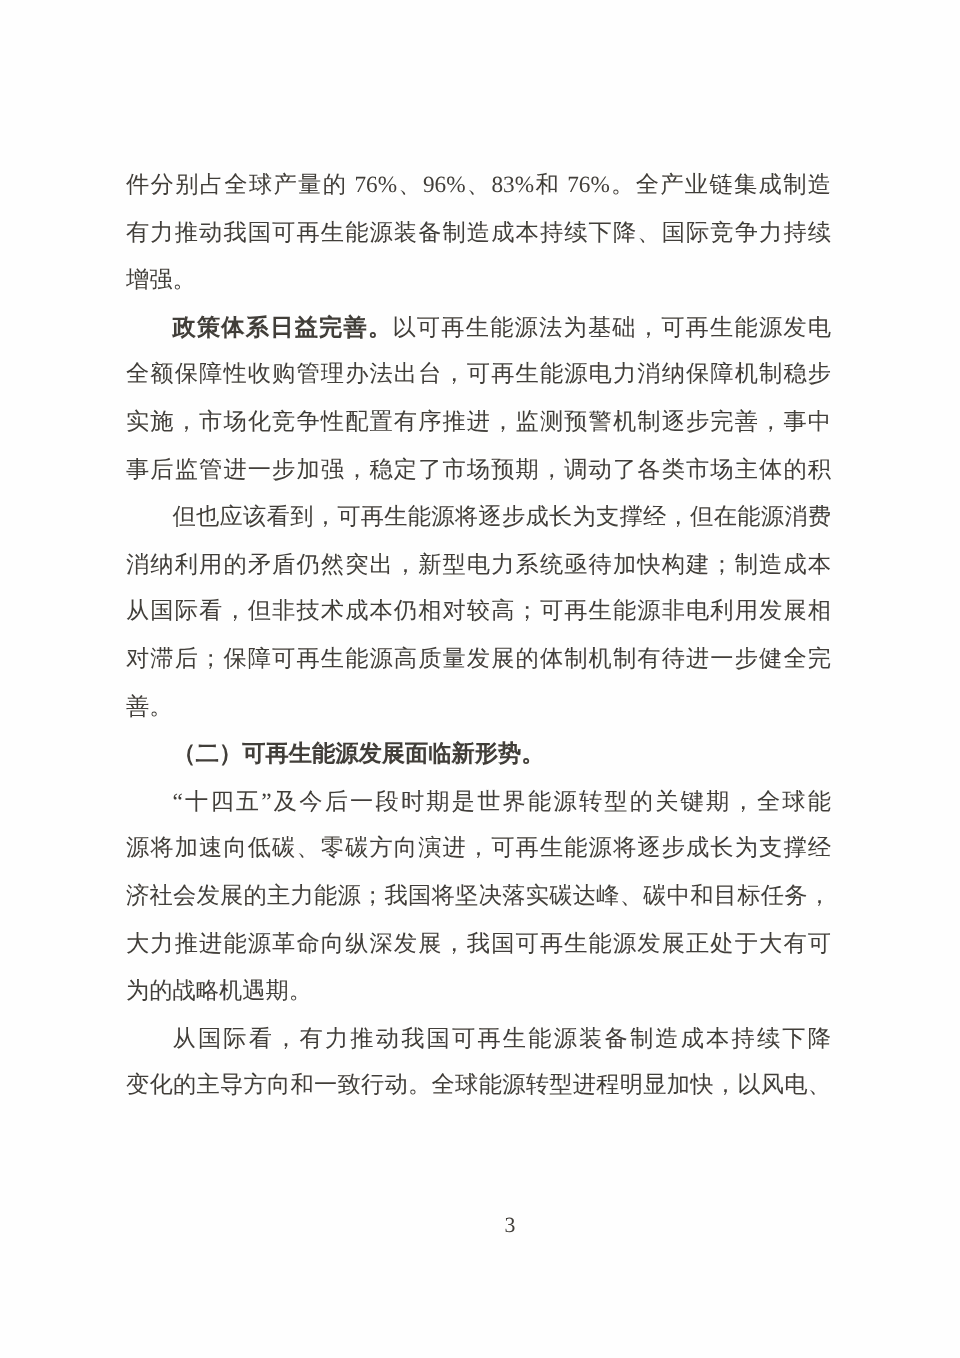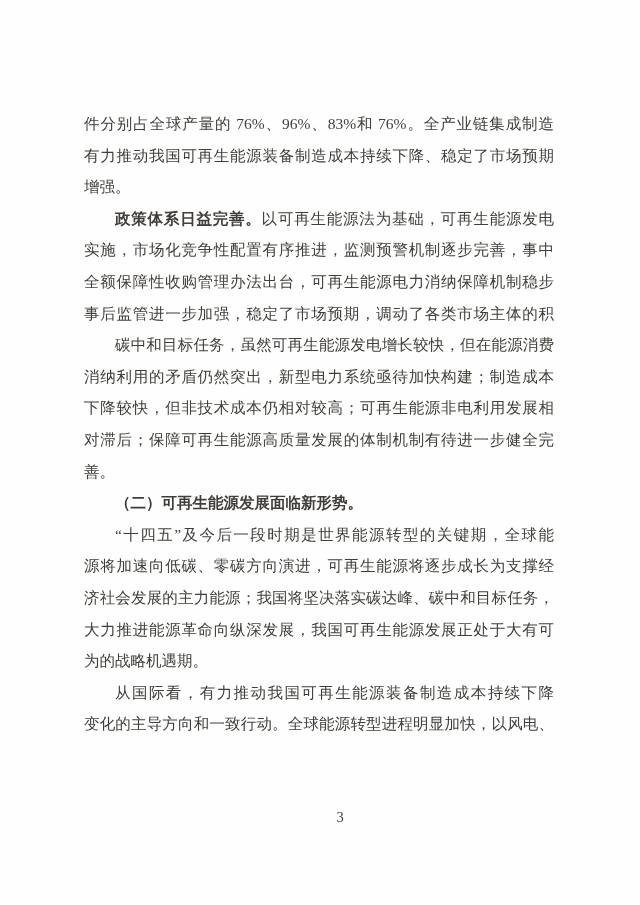--- a/index.html
+++ b/index.html
@@ -55,29 +55,29 @@
     line-height: 22px;
     color: var(--text-color);
   }
 </style>
 </head>
 <body>
 
 <div class="page">
   <div class="text-block">
       <div class="line">件分别占全球产量的 76%、96%、83%和 76%。全产业链集成制造</div>
-      <div class="line">有力推动我国可再生能源装备制造成本持续下降、稳定了市场预期</div>
+      <div class="line">有力推动我国可再生能源装备制造成本持续下降、国际竞争力持续</div>
       <div class="line last">增强。</div>
       <div class="line indent"><span class="bold">政策体系日益完善。</span><span>以可再生能源法为基础，可再生能源发电</span></div>
+      <div class="line">全额保障性收购管理办法出台，可再生能源电力消纳保障机制稳步</div>
       <div class="line">实施，市场化竞争性配置有序推进，监测预警机制逐步完善，事中</div>
-      <div class="line">全额保障性收购管理办法出台，可再生能源电力消纳保障机制稳步</div>
       <div class="line">事后监管进一步加强，稳定了市场预期，调动了各类市场主体的积</div>
-      <div class="line indent">碳中和目标任务，虽然可再生能源发电增长较快，但在能源消费</div>
+      <div class="line indent">但也应该看到，可再生能源将逐步成长为支撑经，但在能源消费</div>
       <div class="line">消纳利用的矛盾仍然突出，新型电力系统亟待加快构建；制造成本</div>
-      <div class="line">下降较快，但非技术成本仍相对较高；可再生能源非电利用发展相</div>
+      <div class="line">从国际看，但非技术成本仍相对较高；可再生能源非电利用发展相</div>
       <div class="line">对滞后；保障可再生能源高质量发展的体制机制有待进一步健全完</div>
       <div class="line last">善。</div>
       <div class="line indent last bold">（二）可再生能源发展面临新形势。</div>
       <div class="line indent">“十四五”及今后一段时期是世界能源转型的关键期，全球能</div>
       <div class="line">源将加速向低碳、零碳方向演进，可再生能源将逐步成长为支撑经</div>
       <div class="line">济社会发展的主力能源；我国将坚决落实碳达峰、碳中和目标任务，</div>
       <div class="line">大力推进能源革命向纵深发展，我国可再生能源发展正处于大有可</div>
       <div class="line last">为的战略机遇期。</div>
       <div class="line indent">从国际看，有力推动我国可再生能源装备制造成本持续下降</div>
       <div class="line">变化的主导方向和一致行动。全球能源转型进程明显加快，以风电、</div>

